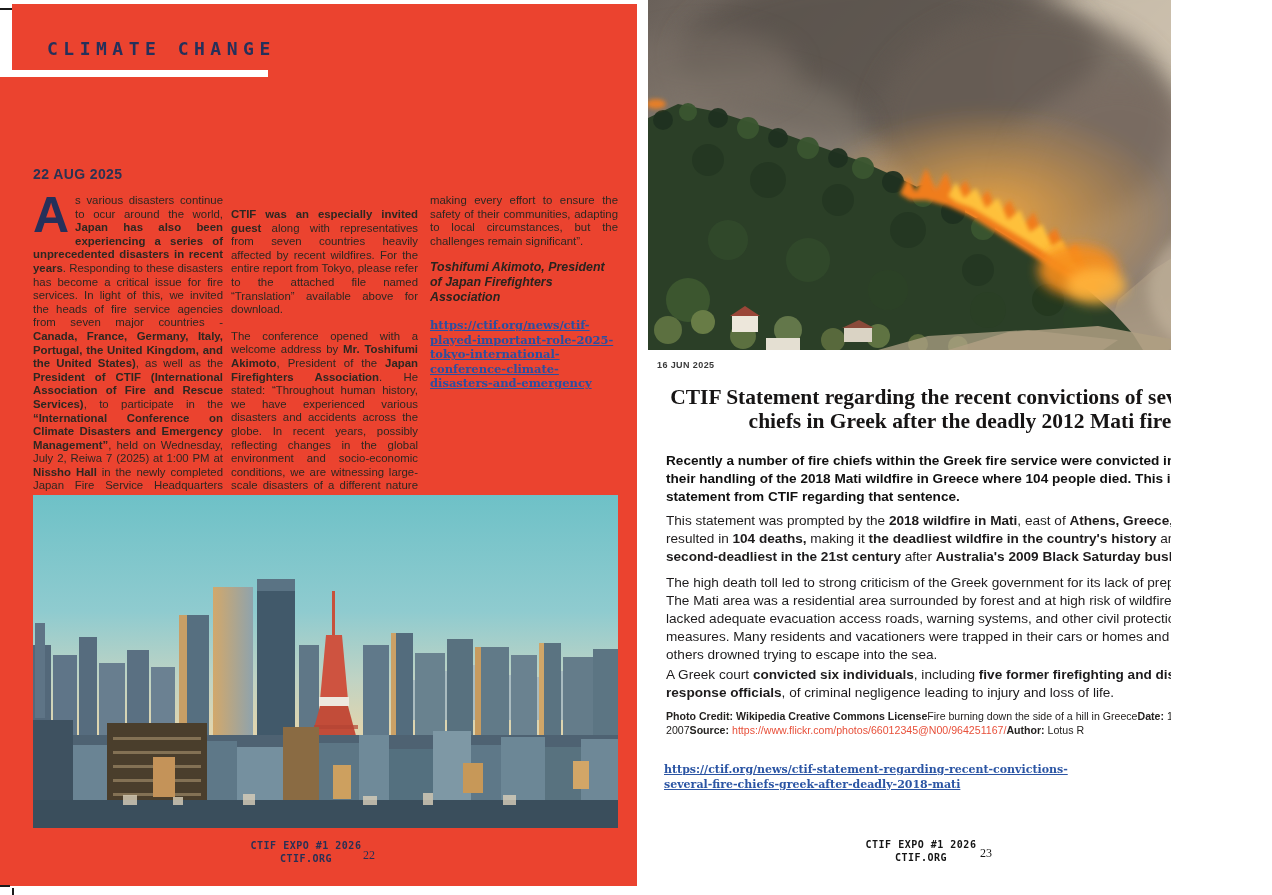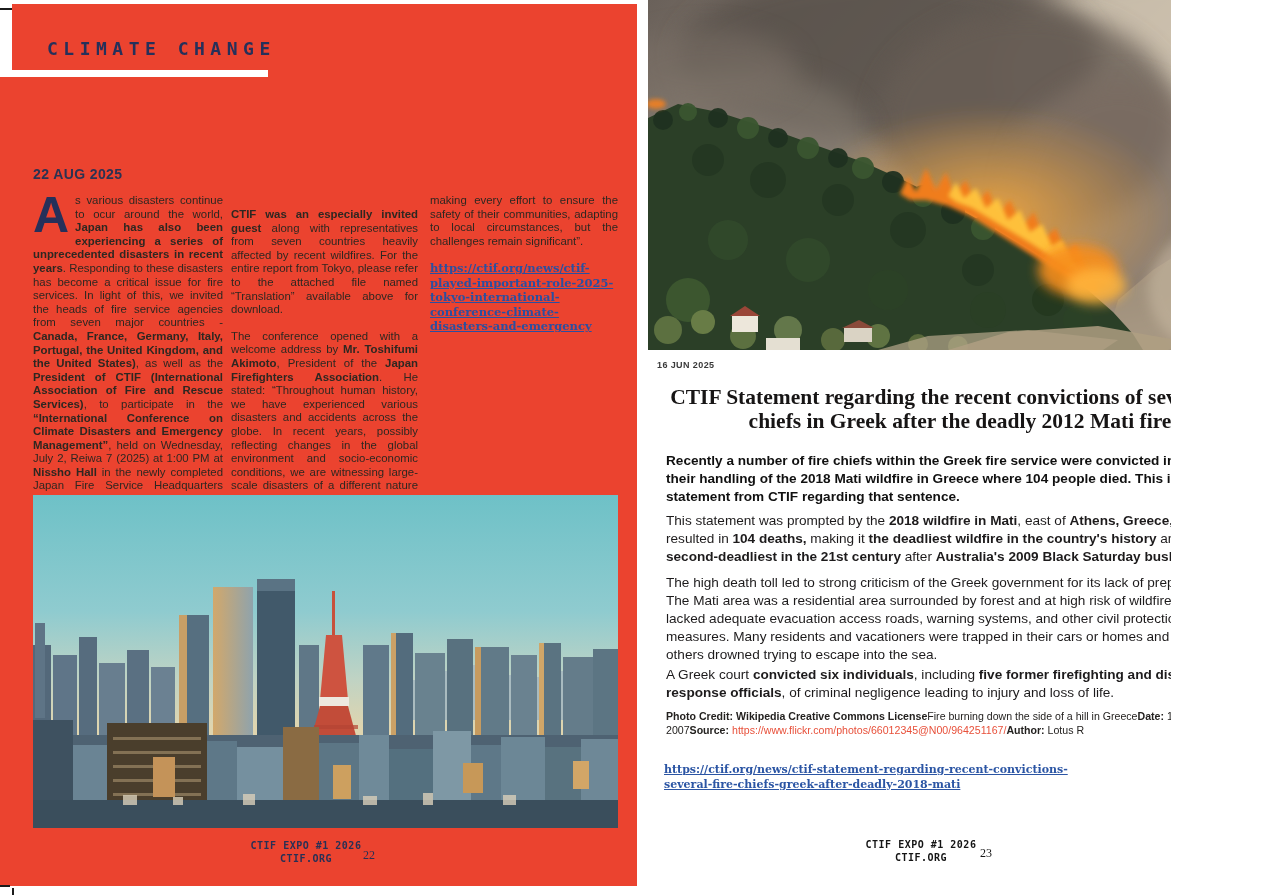--- a/index.html
+++ b/index.html
@@ -60,20 +60,21 @@
     </p>
   </div>
 
   <div class="abs bodytext" style="left:231px;top:208px;width:187px;">
     <p><span style="font-weight: bold;">CTIF was an especially invited guest</span><span> along with representatives from seven countries heavily affected by recent wildfires. For the entire report from Tokyo, please refer to the attached file named “Translation” available above for download.</span></p>
     <p><span>The conference opened with a welcome address by </span><span style="font-weight: bold;">Mr. Toshifumi Akimoto</span><span>, President of the </span><span style="font-weight: bold;">Japan Firefighters Association</span><span>. He stated: “Throughout human history, we have experienced various disasters and accidents across the globe. In recent years, possibly reflecting changes in the global environment and socio-economic conditions, we are witnessing large-scale disasters of a different nature than before. Fire services in each country have been</span></p>
   </div>
 
   <div class="abs bodytext" style="left:430px;top:194px;width:188px;">
     <p style="margin-bottom:0;"><span>making every effort to ensure the safety of their communities, adapting to local circumstances, but the challenges remain significant”.</span></p>
+    <div class="byline">Toshifumi Akimoto, President of Japan Firefighters Association</div>
     <a class="slablink" style="margin-top:13px;font-size:11.5px;line-height:14.5px;text-align:left;">https://ctif.org/news/ctif-played-important-role-2025-tokyo-international-conference-climate-disasters-and-emergency</a>
   </div>
 
   <div class="abs" style="left:33px;top:495px;width:585px;height:333px;overflow:hidden;" title="Tokyo skyline at dusk with Tokyo Tower">
     <svg width="585" height="333" viewBox="0 0 585 333" preserveAspectRatio="none">
       <defs>
         <linearGradient id="sky" x1="0" y1="0" x2="0" y2="1">
           <stop offset="0" stop-color="#6EC1C7"></stop>
             <stop offset="0.35" stop-color="#8FCBCF"></stop>
           <stop offset="0.55" stop-color="#BFD3C4"></stop>

